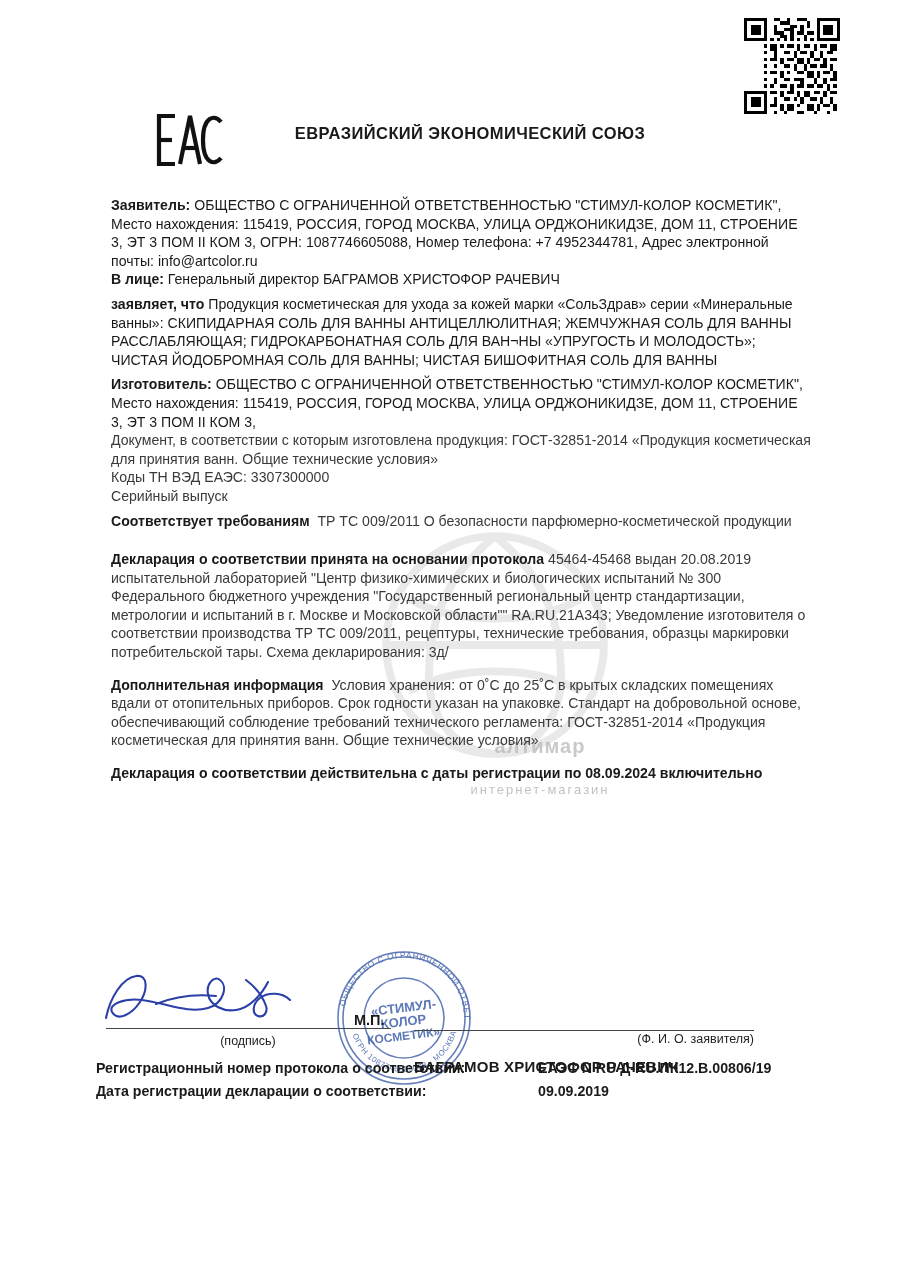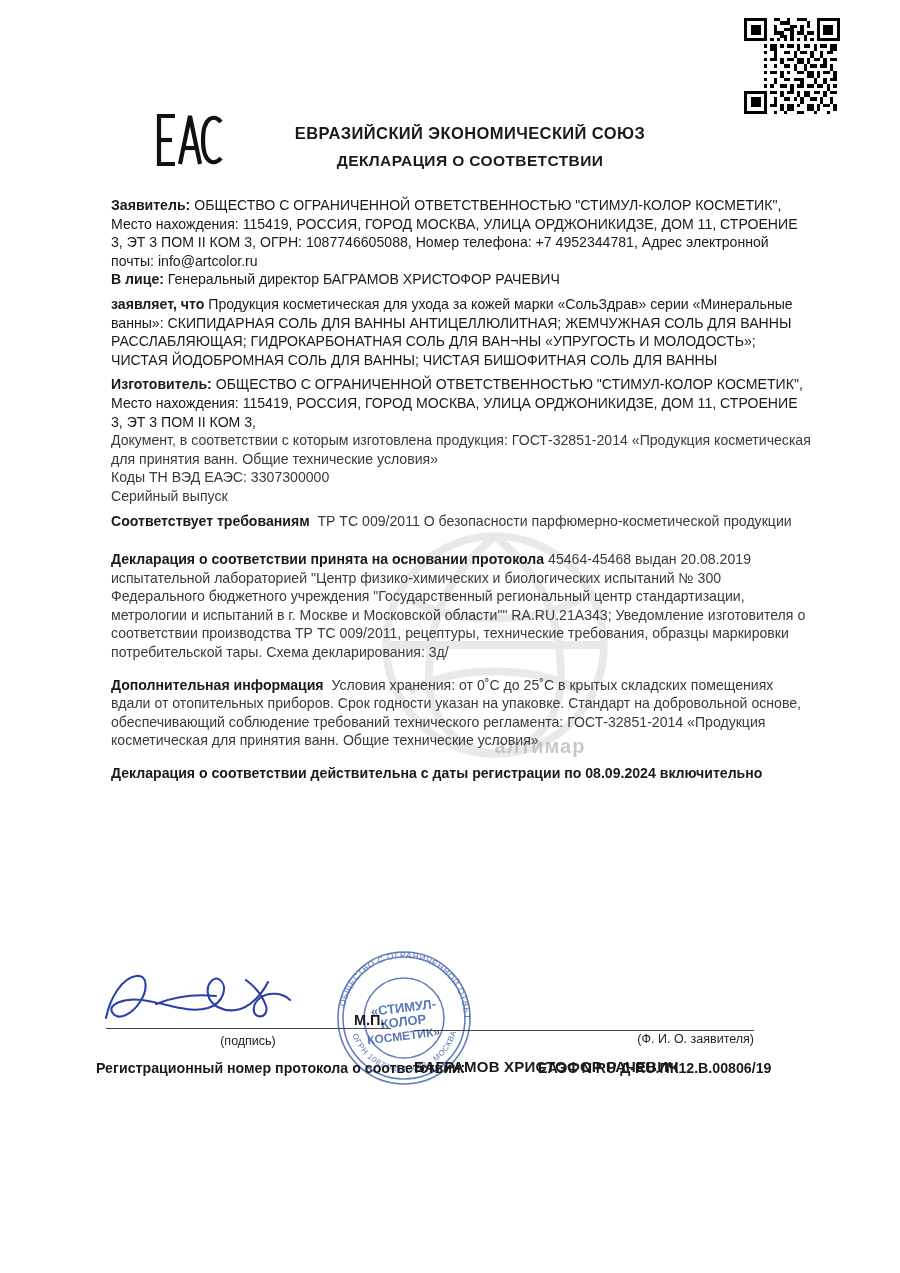--- a/index.html
+++ b/index.html
@@ -340,36 +340,36 @@
         <path d="M25 52 L35 4 L45 52"></path>
         <path d="M29 36 H41"></path>
 
         <path d="M66 10 C60 2, 48 4, 48 28 C48 52, 60 54, 66 46"></path>
       </g>
     </svg>
   </div>
 
   <div class="header">
     <div class="line1">ЕВРАЗИЙСКИЙ ЭКОНОМИЧЕСКИЙ СОЮЗ</div>
-    <div class="line2">ДЕКЛАРАЦИЯ О СООТВЕТСТВИИ</div>
   </div>
 
   <div class="watermark">
     <svg width="330" height="330" viewBox="0 0 100 100">
       <g stroke="#b9b9b9" stroke-width="2.4" fill="none">
         <circle cx="50" cy="50" r="33"></circle>
         <path d="M50 17 C34 30, 30 44, 30 60 C30 72, 38 82, 50 83"></path>
         <path d="M50 17 C66 30, 70 44, 70 60 C70 72, 62 82, 50 83"></path>
         <path d="M17 50 H83"></path>
         <path d="M24 36 C38 44, 62 44, 76 36"></path>
         <path d="M24 64 C38 56, 62 56, 76 64"></path>
       </g>
     </svg>
   </div>
   <div class="watermark-text">алтимар</div>
+  <div class="watermark-sub">интернет-магазин</div>
 
   <div class="body">
 
     <p>
       <span class="b">Заявитель:</span>
       <span>ОБЩЕСТВО С ОГРАНИЧЕННОЙ ОТВЕТСТВЕННОСТЬЮ "СТИМУЛ-КОЛОР КОСМЕТИК", Место нахождения: 115419, РОССИЯ, ГОРОД МОСКВА, УЛИЦА ОРДЖОНИКИДЗЕ, ДОМ 11, СТРОЕНИЕ 3, ЭТ 3 ПОМ II КОМ 3, ОГРН: 1087746605088, Номер телефона: +7 4952344781, Адрес электронной почты: info@artcolor.ru</span>
     </p>
 
     <p>
       <span class="b">В лице:</span>
@@ -462,15 +462,19 @@
     <div class="declarant-name">БАГРАМОВ ХРИСТОФОР РАЧЕВИЧ</div>
     <div class="name-line"></div>
     <div class="name-caption">(Ф. И. О. заявителя)</div>
   </div>
 
   <div class="reg-rows">
     <div class="reg-row">
       <div class="reg-label">Регистрационный номер протокола о соответствии:</div>
       <div class="reg-value">ЕАЭС N RU Д-RU.ПК12.В.00806/19</div>
     </div>
+    <div class="reg-row">
+      <div class="reg-label">Дата регистрации декларации о соответствии:</div>
+      <div class="reg-value reg-date">09.09.2019</div>
+    </div>
   </div>
 
 </div>
 
 </body></html>

